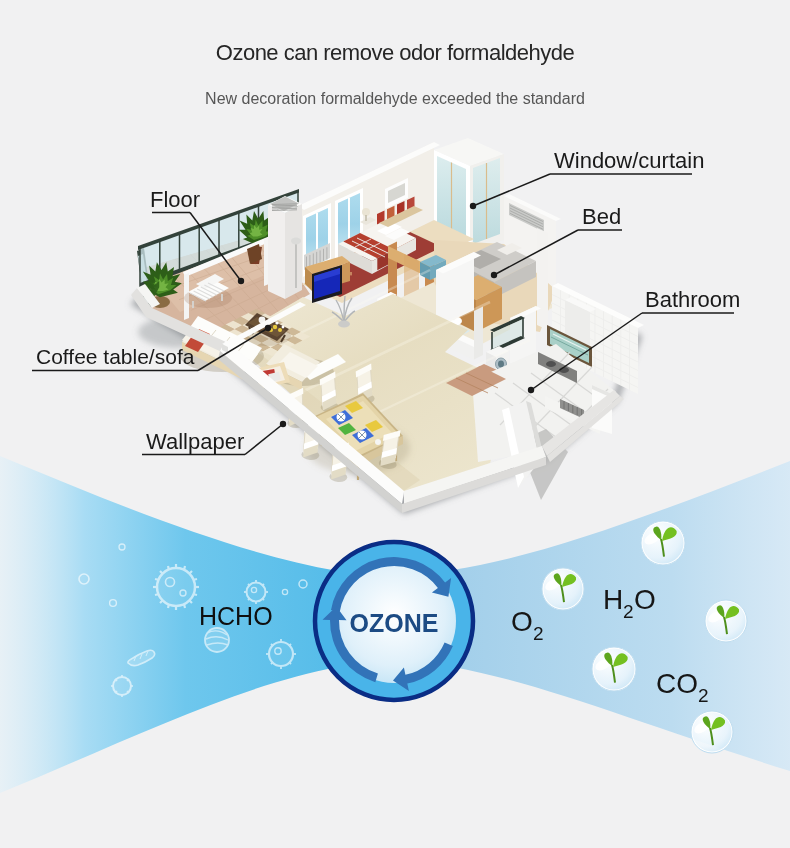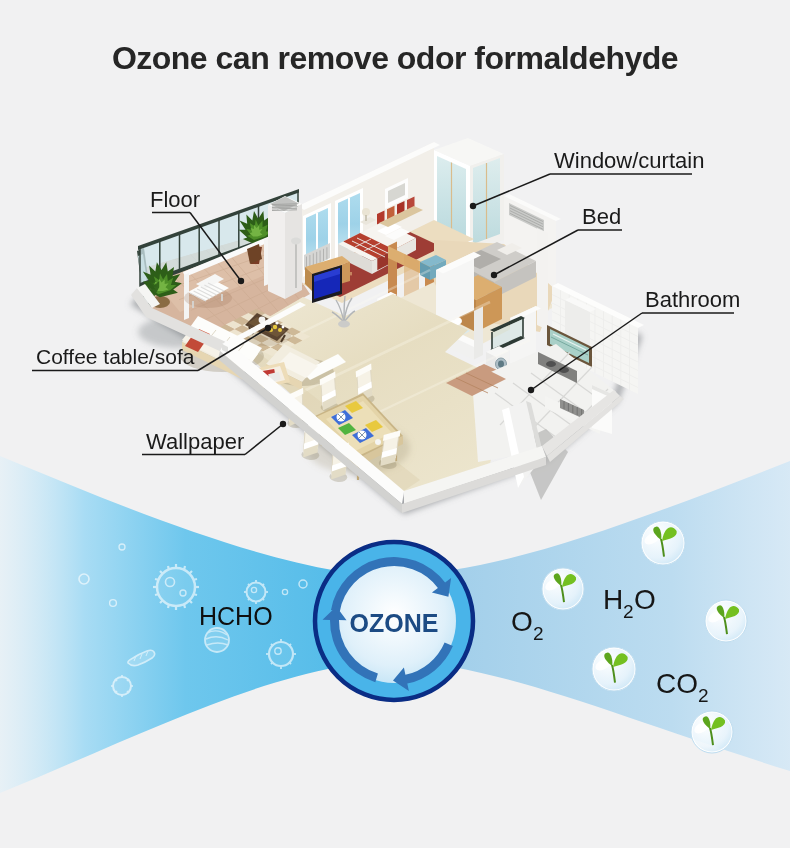--- a/index.html
+++ b/index.html
@@ -3,22 +3,23 @@
 <meta charset="utf-8">
 <style>
   html,body{margin:0;padding:0;}
   body{width:790px;height:848px;background:#f1f1f2;font-family:"Liberation Sans",sans-serif;overflow:hidden;position:relative;}
   #stage{position:absolute;left:0;top:0;width:790px;height:848px;}
 </style>
 </head>
 <body>
 <div id="stage">
 
-<div style="position:absolute;left:0;top:40px;width:790px;text-align:center;font-size:32px;font-weight:bold;color:#262626;letter-spacing:-0.5px;">Ozone can remove odor formaldehyde</div>
-
+<div style="position:absolute;left:0;top:40px;width:790px;text-align:center;font-size:22px;font-weight:normal;color:#262626;letter-spacing:-0.5px;">Ozone can remove odor formaldehyde</div>
+
+<div style="position:absolute;left:0;top:90px;width:790px;text-align:center;font-size:16px;color:#565656;">New decoration formaldehyde exceeded the standard</div>
 
 <svg id="flow" width="790" height="848" viewBox="0 0 790 848" style="position:absolute;left:0;top:0;">
 <defs>
   <linearGradient id="gL" x1="0" y1="0" x2="1" y2="0">
     <stop offset="0" stop-color="#dff0f9" stop-opacity="0.55"></stop>
     <stop offset="0.25" stop-color="#a8dcf4"></stop>
     <stop offset="0.55" stop-color="#6ec7ed"></stop>
     <stop offset="1" stop-color="#55bce9"></stop>
   </linearGradient>
   <linearGradient id="gR" x1="1" y1="0" x2="0" y2="0">

